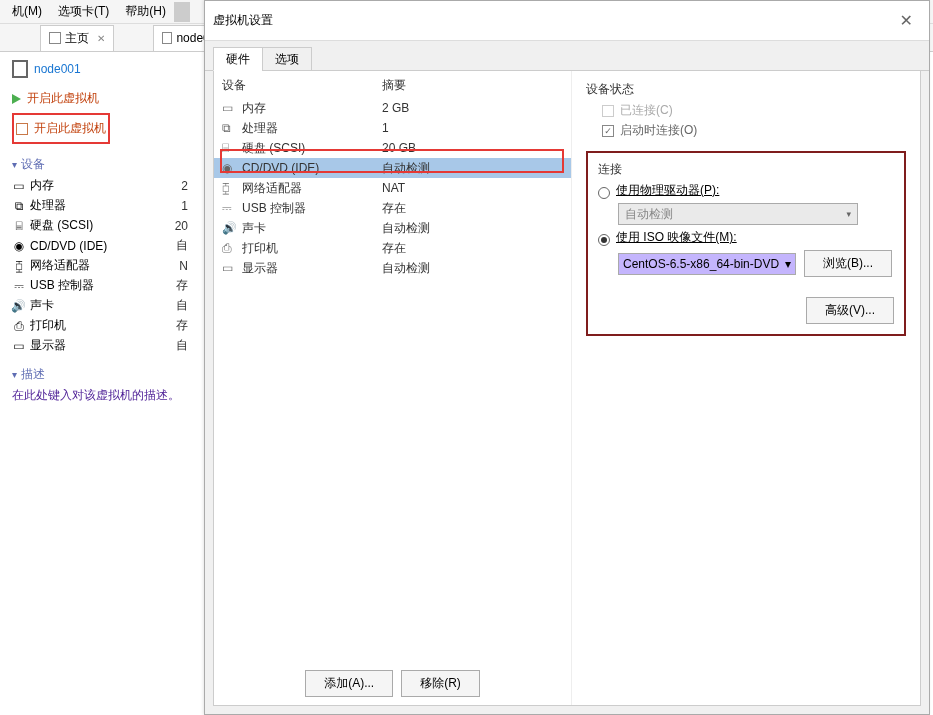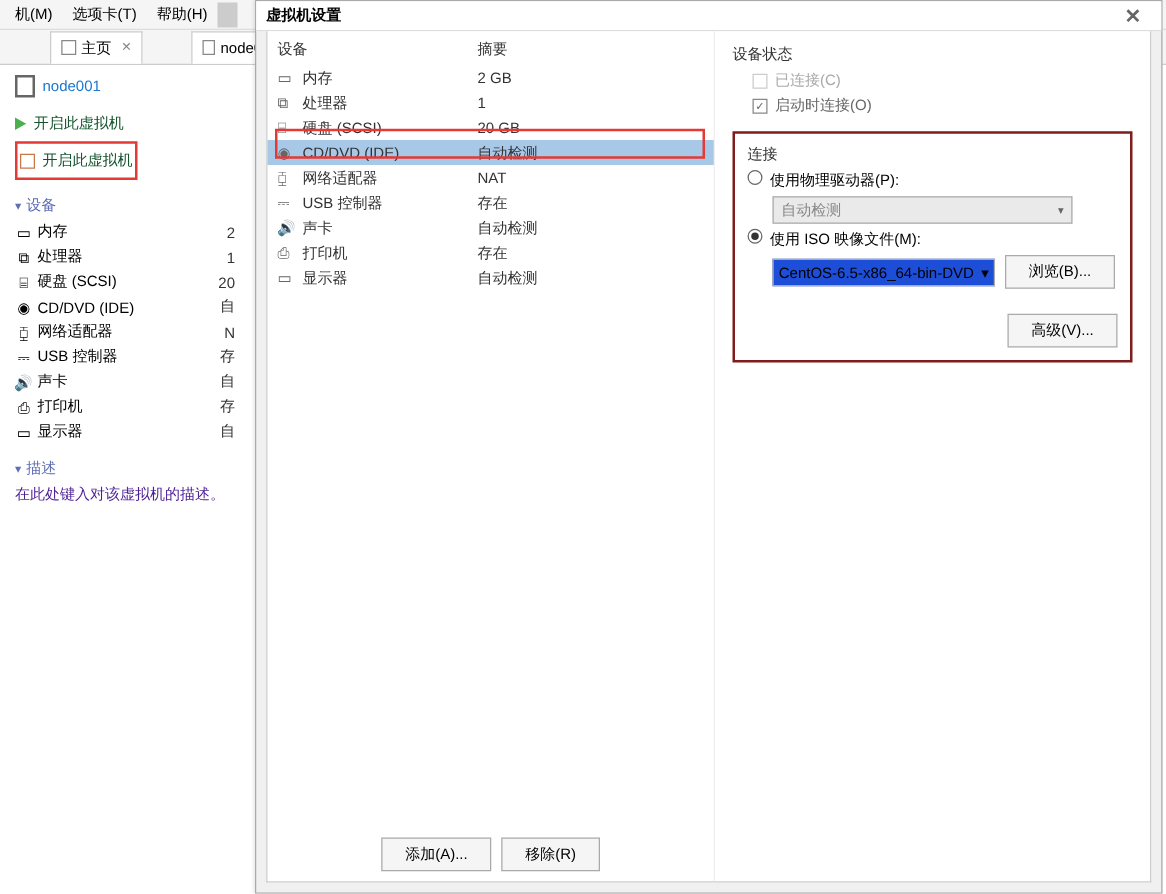--- a/index.html
+++ b/index.html
@@ -17,34 +17,34 @@
 .tab .x { color: #888; font-size: 10px; margin-left: 4px; }
 .home-icon { width: 12px; height: 12px; border: 1px solid #888; position: relative; }
 .file-icon { width: 10px; height: 12px; border: 1px solid #888; background: #fff; }
 
 .left-pane { width: 200px; padding: 8px 12px; }
 .vm-title { color: #1976d2; font-size: 18px; margin-bottom: 10px; display: flex; align-items: center; gap: 6px; }
 .vm-title .file-icon { width: 16px; height: 18px; border: 2px solid #666; }
 .action { display: flex; align-items: center; gap: 6px; margin: 2px 0; padding: 2px 0; }
 .action .play { width: 0; height: 0; border-left: 9px solid #4caf50; border-top: 5px solid transparent; border-bottom: 5px solid transparent; }
 .action .wrench { width: 12px; height: 12px; border: 1px solid #c87848; }
-.action a { color: #14532d; text-decoration: none; }
+.action a { color: #c2410c; text-decoration: none; }
 .red-box { border: 2px solid #e53935; padding: 1px 2px; margin-top: 2px; display: inline-flex; }
 
 .section-hdr { color: #5f6db3; margin: 12px 0 4px; display: flex; align-items: center; gap: 4px; }
 .section-hdr::before { content: "▾"; color: #5f6db3; font-size: 10px; }
 .dev-list .row { display: flex; align-items: center; margin: 3px 0; }
 .dev-list .ico { width: 14px; height: 12px; margin-right: 4px; display: inline-flex; align-items: center; justify-content: center; }
 .dev-list .name { flex: 1; }
 .dev-list .val { text-align: right; width: 20px; color: #333; }
 .desc-text { color: #4c1d95; margin-top: 4px; }
 
 
 .dialog { position: absolute; left: 204px; top: 0; width: 726px; height: 715px; background: #f0f0f0; border: 1px solid #aaa; display: flex; flex-direction: column; box-shadow: -1px 0 3px rgba(0,0,0,0.1); }
-.dlg-title { height: 24px; display: flex; align-items: center; padding: 0 8px; background: #fff; border-bottom: 1px solid #ddd; font-weight: bold; }
+.dlg-title { height: 40px; display: flex; align-items: center; padding: 0 8px; background: #fff; border-bottom: 1px solid #ddd; }
 .dlg-title .close-x { margin-left: auto; font-size: 16px; color: #666; padding: 0 8px; }
 .dlg-tabs { display: flex; height: 24px; background: #f0f0f0; padding-left: 8px; margin-top: 6px; border-bottom: 1px solid #ccc; }
 .dlg-tab { padding: 3px 12px; background: #fff; border: 1px solid #ccc; border-bottom: 1px solid #fff; margin-right: -1px; margin-bottom: -1px; }
 .dlg-tab.inactive { background: #f0f0f0; border-bottom: 1px solid #ccc; }
 .dlg-body { flex: 1; display: flex; background: #fff; margin: 0 8px 8px; border: 1px solid #ccc; border-top: none; }
 
 
 .hw-panel { width: 358px; border-right: 1px solid #eee; display: flex; flex-direction: column; }
 .hw-head { display: flex; padding: 6px 8px 4px; font-weight: normal; color: #333; }
 .hw-head .c1 { width: 160px; }
@@ -60,28 +60,28 @@
 
 
 .right-panel { flex: 1; padding: 10px 14px; position: relative; }
 .fieldset-label { color: #333; margin-bottom: 4px; }
 .chk-row { display: flex; align-items: center; gap: 6px; margin: 3px 0 3px 16px; color: #666; }
 .chk-row.disabled { color: #aaa; }
 .chk { width: 12px; height: 12px; border: 1px solid #888; display: inline-flex; align-items: center; justify-content: center; font-size: 9px; }
 .chk.disabled { border-color: #ccc; }
 
 .conn-box { border: 2px solid #7f1d1d; padding: 8px 10px 10px; margin-top: 12px; }
-.radio-row { display: flex; align-items: flex-start; gap: 6px; margin: 4px 0; }
+.radio-row { display: flex; align-items: flex-end; gap: 6px; margin: 4px 0; text-decoration: underline; }
 .radio { width: 12px; height: 12px; border: 1px solid #666; border-radius: 50%; display: inline-flex; align-items: center; justify-content: center; }
 .radio.checked::after { content: ""; width: 6px; height: 6px; background: #333; border-radius: 50%; }
 .dropdown { width: 240px; height: 22px; border: 1px solid #aaa; background: #f5f5f5; padding: 2px 6px; display: flex; align-items: center; justify-content: space-between; margin: 4px 0 4px 20px; }
 .dropdown.disabled { color: #888; background: #eaeaea; }
 .dropdown .arrow { font-size: 9px; color: #666; }
 .iso-row { display: flex; align-items: center; gap: 8px; margin: 4px 0 4px 20px; }
-.iso-select { width: 178px; height: 22px; border: 1px solid #aaa; background: #1d4ed8; padding: 2px 4px; display: flex; align-items: center; justify-content: space-between; font-size: 11px; }
+.iso-select { width: 178px; height: 22px; border: 1px solid #aaa; background: #c4b5fd; padding: 2px 4px; display: flex; align-items: center; justify-content: space-between; font-size: 11px; }
 .adv-row { display: flex; justify-content: flex-end; margin-top: 20px; }
 
 .dlg-footer { height: 40px; display: flex; align-items: center; justify-content: flex-end; gap: 12px; padding: 0 14px; background: #f0f0f0; border-top: 1px solid #ccc; }
 </style>
 </head>
 <body>
 
 <div class="menubar">
   <span>机(M)</span>
   <span>选项卡(T)</span>
@@ -170,20 +170,24 @@
 
   <div class="section-hdr">描述</div>
   <div class="desc-text">在此处键入对该虚拟机的描述。</div>
 </div>
 
 <div class="dialog">
   <div class="dlg-title">
     <span>虚拟机设置</span>
     <span class="close-x">✕</span>
   </div>
+  <div class="dlg-tabs">
+    <div class="dlg-tab">硬件</div>
+    <div class="dlg-tab inactive">选项</div>
+  </div>
   <div class="dlg-body">
     <div class="hw-panel" style="position:relative;">
       <div class="hw-head">
         <span class="c1">设备</span>
         <span>摘要</span>
       </div>
       <div class="hw-rows">
         <div class="hw-row">
             <span class="ico">▭</span>
             <span class="c1">内存</span>

